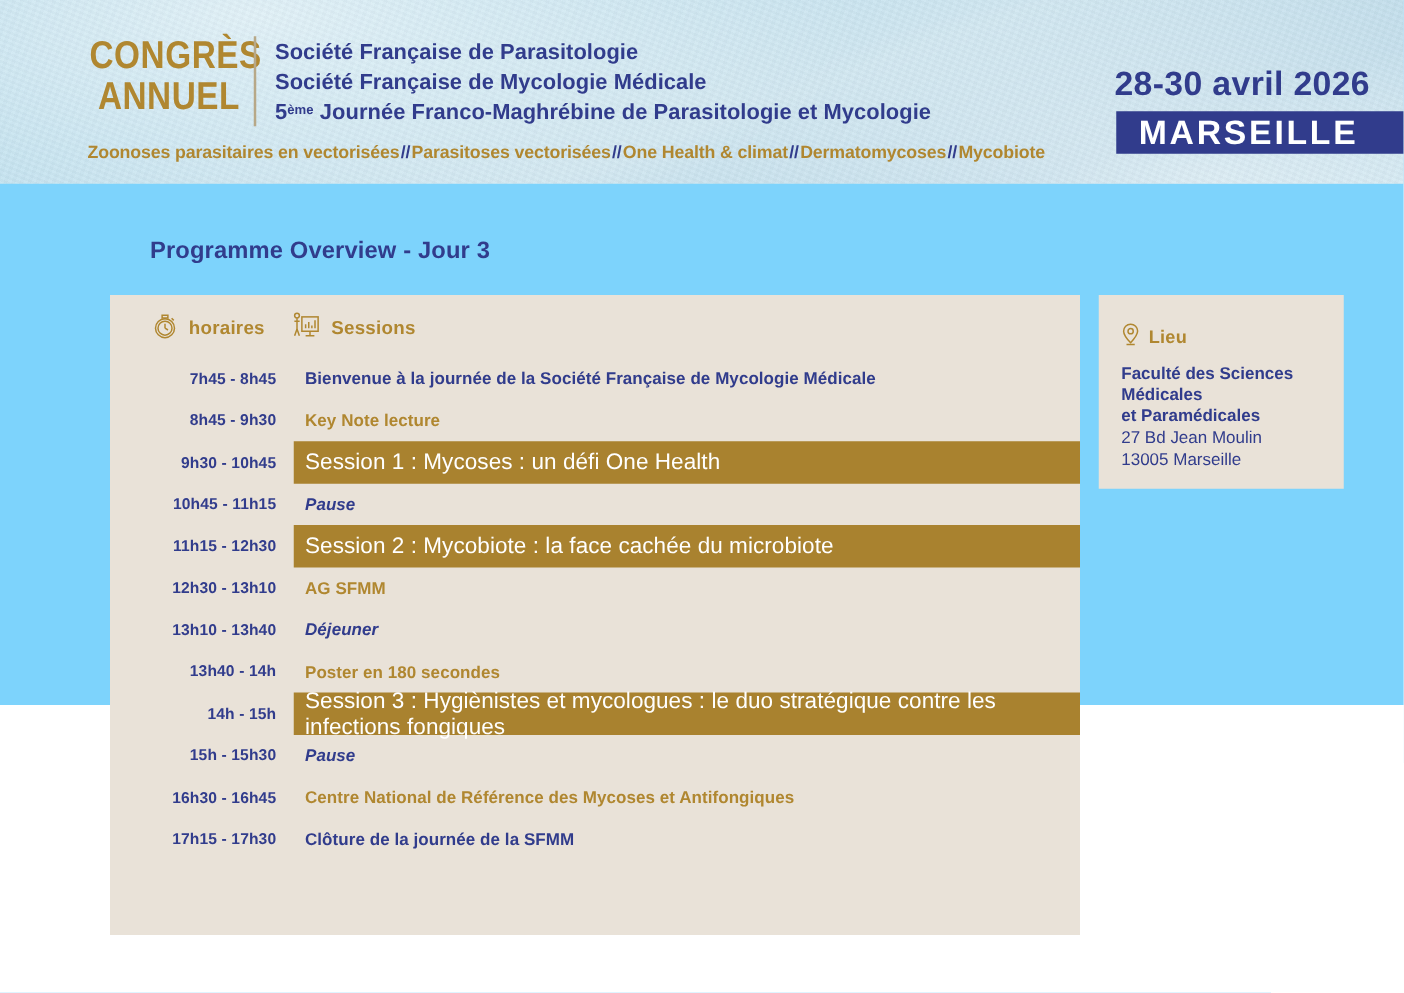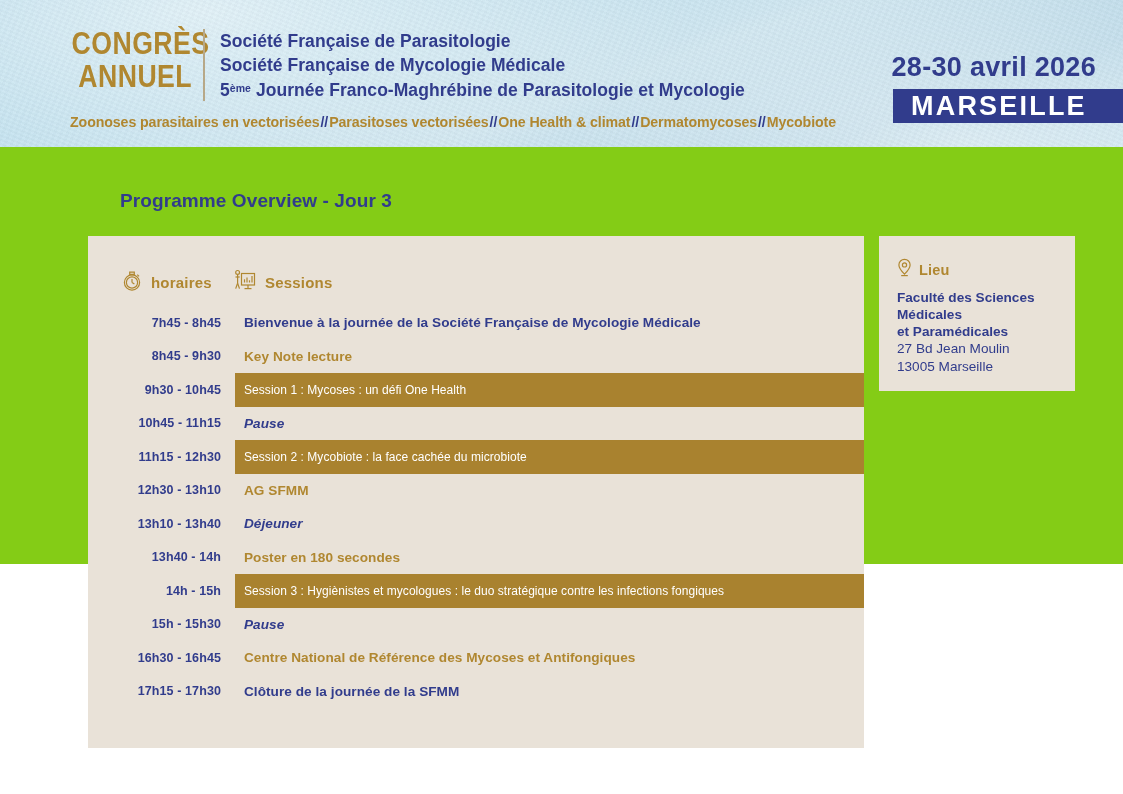--- a/index.html
+++ b/index.html
@@ -2,21 +2,21 @@
 <html><head>
 <meta charset="utf-8">
 <style>
   * { box-sizing: border-box; margin: 0; padding: 0; }
   html, body {
     width: 1123px; height: 794px;
     background: #ffffff;
     font-family: "Liberation Sans", sans-serif;
     overflow: hidden;
   }
-  #page { position: relative; width: 1123px; height: 564px; background:#84cc16; }
+  #page { position: relative; width: 1123px; height: 564px; background:#7dd3fc; }
 
   
   .banner {
     position: absolute; left: 0; top: 0; width: 1123px; height: 147px;
     background:
       radial-gradient(ellipse 700px 260px at 18% 8%, rgba(255,255,255,0.55), rgba(255,255,255,0) 70%),
       radial-gradient(ellipse 560px 220px at 86% 96%, rgba(255,255,255,0.40), rgba(255,255,255,0) 70%),
       linear-gradient(160deg, #b7dcec 0%, #bfe0ee 25%, #cfe6f0 55%, #bfdcea 80%, #c9e3ef 100%);
     overflow: hidden;
   }
@@ -85,21 +85,21 @@
     font-size: 19px; font-weight: 700; color: #313c8c;
     letter-spacing: 0.1px;
   }
 
   
   .schedule {
     position: absolute; left: 88px; top: 236px;
     width: 776px; height: 512px;
     background: #e9e2d8;
   }
-  .sched-head { position: relative; height: 50px; margin-top: 20px; }
+  .sched-head { position: relative; height: 50px; }
   .head-cell {
     position: absolute; top: 12px;
     display: flex; align-items: center; gap: 8px;
     color: #b08730;
   }
   .head-cell.hc-time { left: 33px; }
   .head-cell.hc-sess { left: 145px; }
   .head-label {
     font-size: 15px; font-weight: 600; letter-spacing: 0.2px; color: #b08730;
   }
@@ -121,21 +121,21 @@
     display: flex; align-items: center;
     padding-left: 9px; padding-right: 8px;
     font-size: 13.6px; letter-spacing: 0.05px;
   }
   
   .sess.navy-bold { color: #313c8c; font-weight: 700; }
   .sess.gold      { color: #b08730; font-weight: 600; }
   .sess.navy-italic { color: #313c8c; font-style: italic; font-weight: 700; }
   .sess.bar {
     background: #a9822f; color: #ffffff; font-weight: 400;
-    font-size: 12px;
+    font-size: 18px;
   }
 
   
   .lieu {
     position: absolute; left: 879px; top: 236px;
     width: 196px; height: 155px;
     background: #e9e2d8;
     padding: 22px 16px 0 18px;
   }
   .lieu-head {

